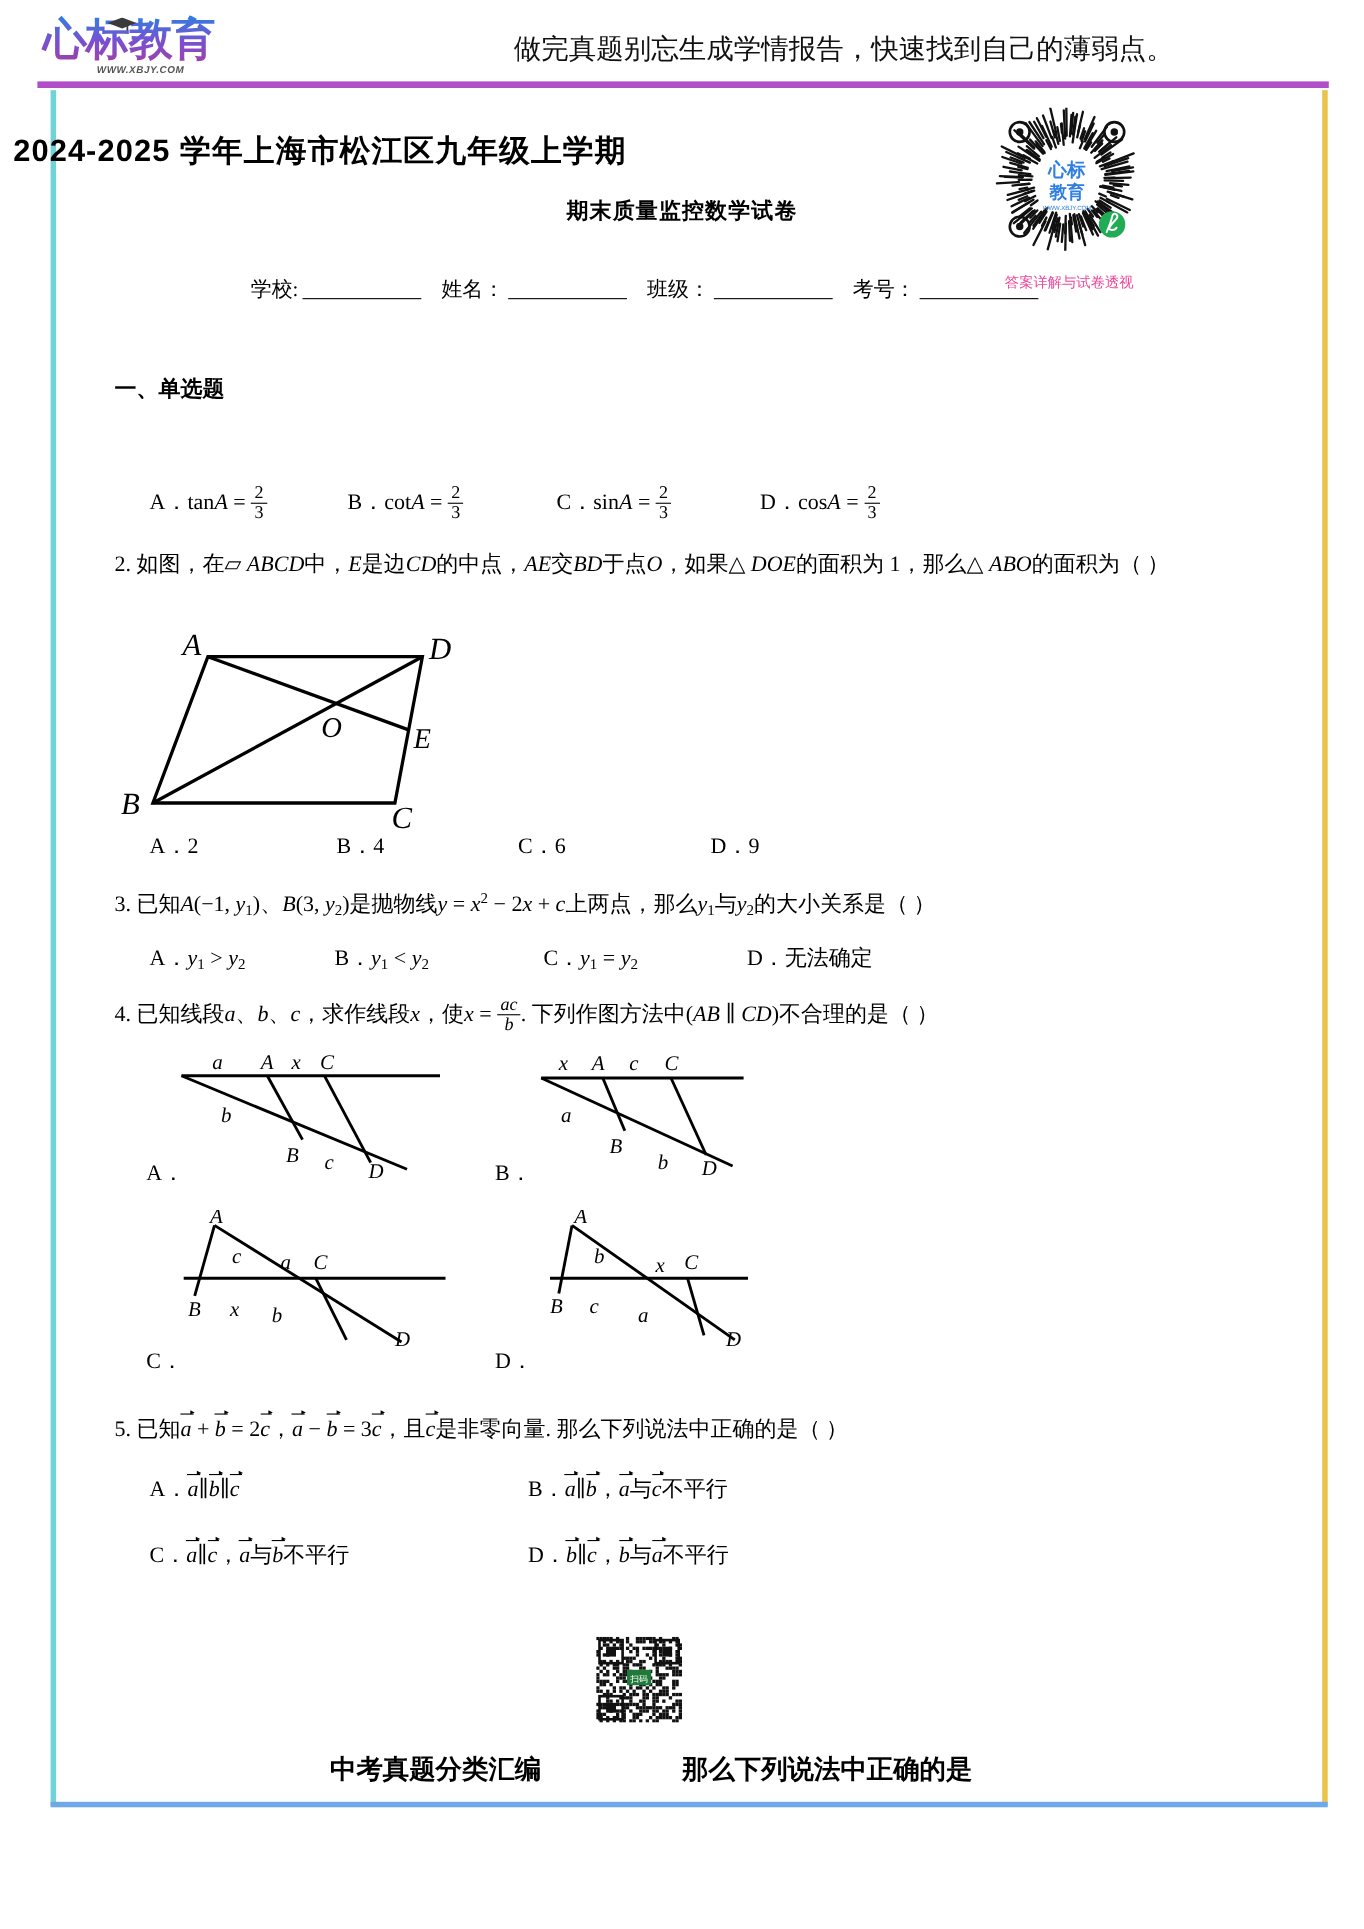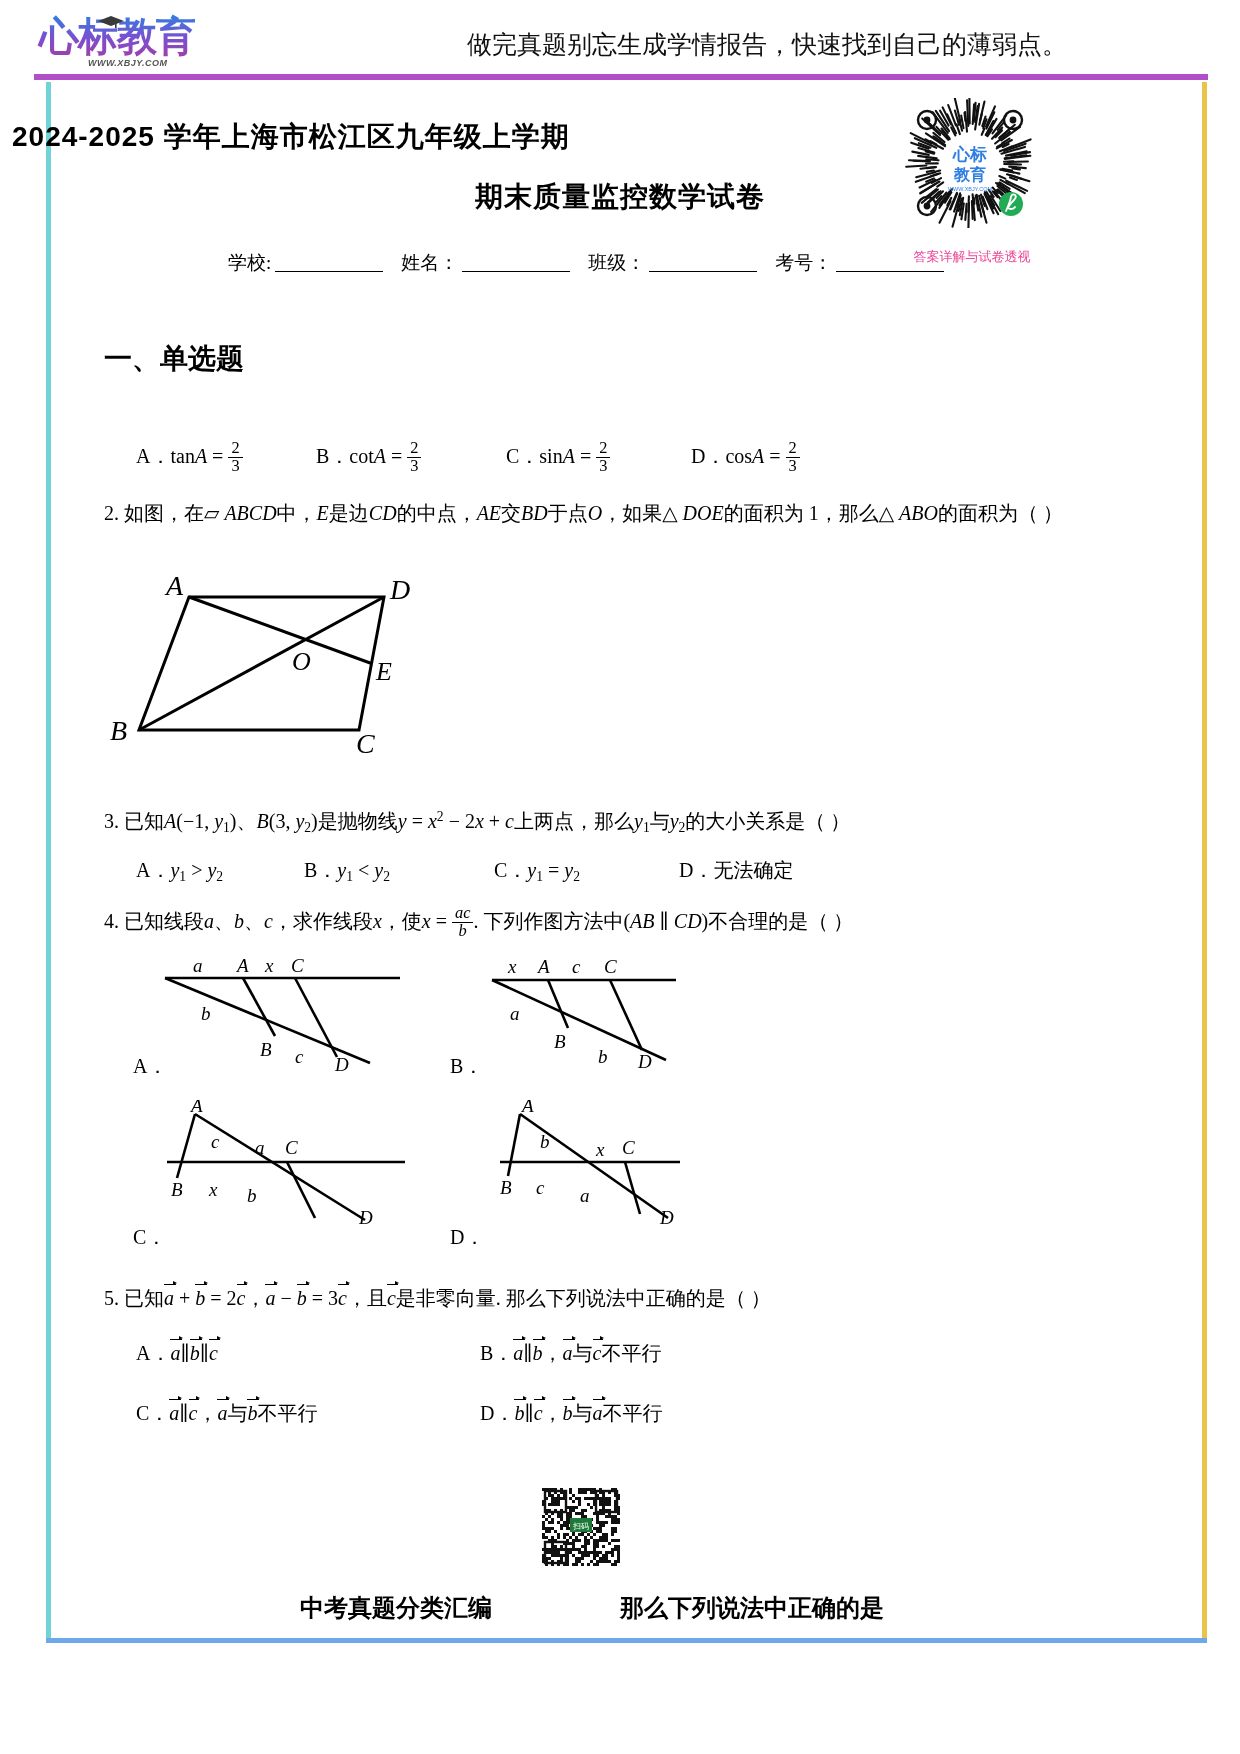--- a/index.html
+++ b/index.html
@@ -50,21 +50,21 @@
 
   
   .title1{
     position:absolute; left:12px; top:118px; width:1240px; 
     font-family:"Liberation Sans","DejaVu Sans",sans-serif;
     font-weight:bold; font-size:28px; letter-spacing:1px;
   }
   .title2{
     position:absolute; left:0; top:178px; width:1240px; text-align:center;
     font-family:"Liberation Sans","DejaVu Sans",sans-serif;
-    font-weight:bold; font-size:28px; letter-spacing:1px;
+    font-weight:bold; font-size:20px; letter-spacing:1px;
   }
 
   
   .qr{position:absolute; left:905px; top:98px; width:130px; height:130px;}
   .qr-note{
     position:absolute; left:897px; top:248px; width:150px; text-align:center;
     font-family:"Liberation Sans","DejaVu Sans",sans-serif;
     font-size:13px; color:#ec4899;
   }
 
@@ -73,21 +73,21 @@
     position:absolute; left:228px; top:250px;
     font-size:19px; white-space:nowrap;
   }
   .fillrow .blank{display:inline-block; border-bottom:1.5px solid #000; width:108px; height:19px; margin:0 4px; vertical-align:-3px;}
   .fillrow .gap{display:inline-block; width:14px;}
 
   
   .sec{
     position:absolute; left:104px;
     font-family:Liberation Sans, sans-serif;
-    font-weight:bold; font-size:28px;
+    font-weight:bold; font-size:20px;
   }
   .q{position:absolute; left:104px; font-size:20px; white-space:nowrap;}
   .q.wrap{white-space:normal; width:1000px; line-height:50px;}
   .opts{position:absolute; font-size:20px; white-space:nowrap;}
   .opt{display:inline-block;}
 
   i.v{font-family:"Liberation Serif","DejaVu Serif",serif; font-style:italic;}
   .frac{display:inline-block; vertical-align:-0.48em; text-align:center; font-size:0.82em; line-height:1.02;}
   .frac .n{display:block; padding:0 3px;}
   .frac .d{display:block; border-top:1.3px solid #000; padding:0 3px;}
@@ -338,20 +338,23 @@
       <line x1="85" y1="22" x2="267.5" y2="88.5" stroke="#000" stroke-width="3"></line>
       <text x="62" y="20" font-family="Liberation Serif, serif" font-style="italic" font-size="28">A</text>
       <text x="286" y="24" font-family="Liberation Serif, serif" font-style="italic" font-size="28">D</text>
       <text x="188" y="95" font-family="Liberation Serif, serif" font-style="italic" font-size="26">O</text>
       <text x="272" y="105" font-family="Liberation Serif, serif" font-style="italic" font-size="26">E</text>
       <text x="6" y="165" font-family="Liberation Serif, serif" font-style="italic" font-size="28">B</text>
       <text x="252" y="178" font-family="Liberation Serif, serif" font-style="italic" font-size="28">C</text>
     </svg>
   </div>
 
+  <div class="opts" style="left:136px; top:755px">
+    <span class="opt" style="width:170px">A．2</span><span class="opt" style="width:165px">B．4</span><span class="opt" style="width:175px">C．6</span><span class="opt">D．9</span>
+  </div>
 
   <div class="q" style="top:808px">
     <span>3.</span>
     <span>已知<i class="v">A</i>(−1, <i class="v">y</i><span class="sub">1</span>)、<i class="v">B</i>(3, <i class="v">y</i><span class="sub">2</span>)是抛物线<i class="v">y</i> = <i class="v">x</i><span class="sup">2</span> − 2<i class="v">x</i> + <i class="v">c</i>上两点，那么<i class="v">y</i><span class="sub">1</span>与<i class="v">y</i><span class="sub">2</span>的大小关系是（  ）</span>
   </div>
   <div class="opts" style="left:136px; top:857px">
     <span class="opt" style="width:168px">A．<i class="v">y</i><span class="sub">1</span> &gt; <i class="v">y</i><span class="sub">2</span></span><span class="opt" style="width:190px">B．<i class="v">y</i><span class="sub">1</span> &lt; <i class="v">y</i><span class="sub">2</span></span><span class="opt" style="width:185px">C．<i class="v">y</i><span class="sub">1</span> = <i class="v">y</i><span class="sub">2</span></span><span class="opt">D．无法确定</span>
   </div>
 
   <div class="q" style="top:905px">

